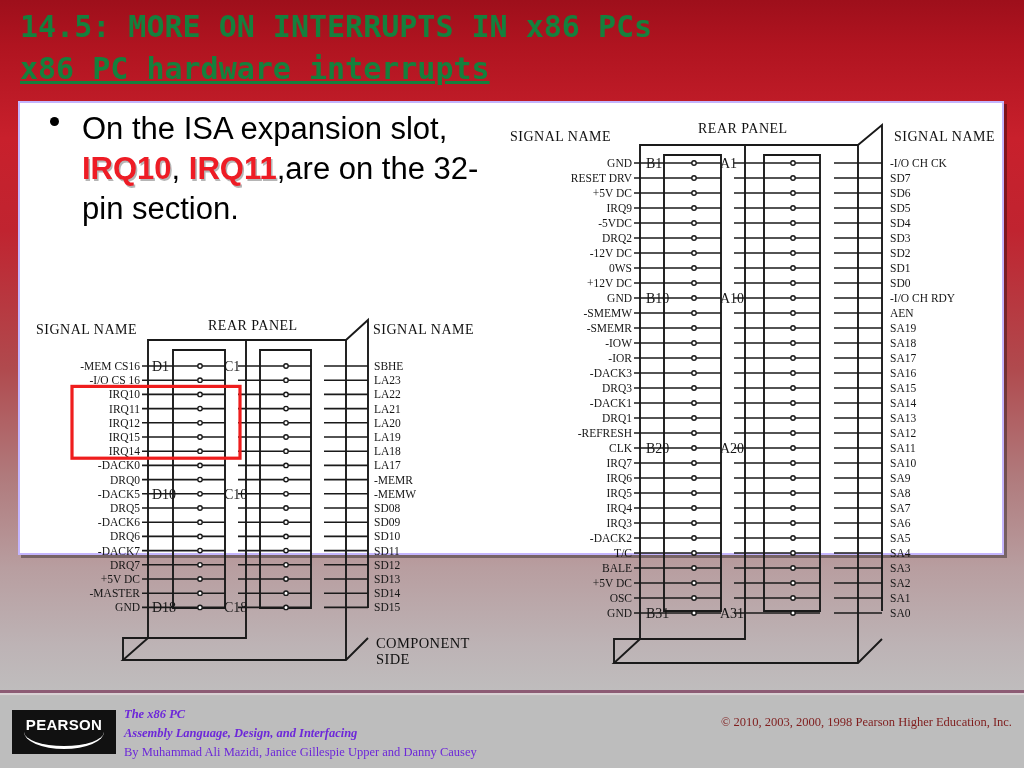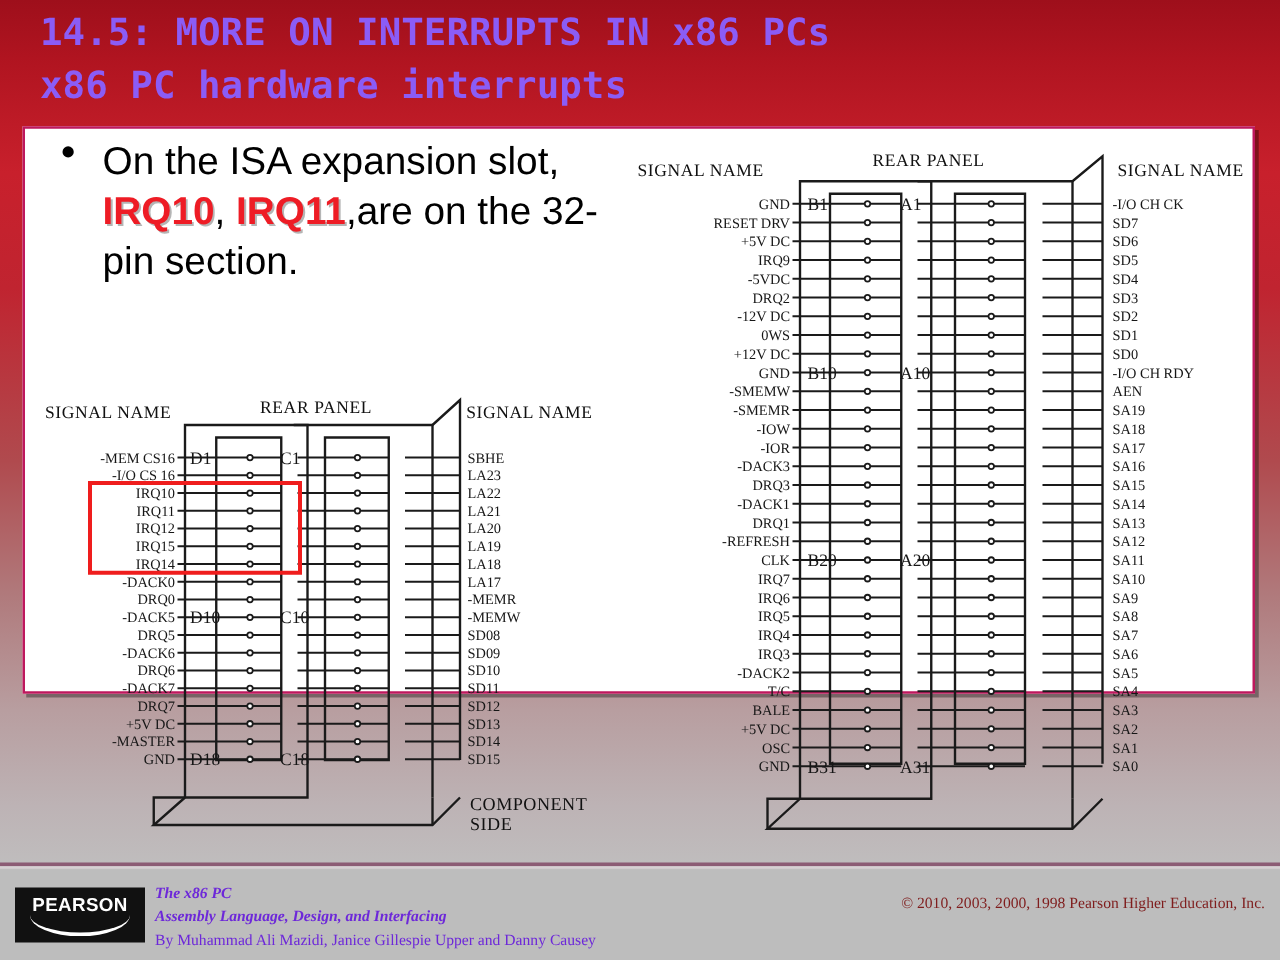--- a/index.html
+++ b/index.html
@@ -8,30 +8,30 @@
     font-family:"Liberation Sans",sans-serif;
     background:linear-gradient(180deg,#9e0f1b 0%,#b01420 6%,#c8202c 18%,#c02430 30%,#b04a4e 48%,#b07a7c 62%,#b89ea0 74%,#bdb3b5 84%,#c0c0c0 92%,#bdbdbd 100%);
     position:relative;
   }
   .slide{position:absolute;inset:0;}
 
   
   .header{position:absolute;left:0;top:0;width:1024px;height:100px;}
   .title-line{
     font-family:"DejaVu Sans Mono","Liberation Mono",monospace;
-    font-weight:bold;color:#8b5cf6;font-size:30px;letter-spacing:0px;
-    white-space:nowrap;line-height:38px;padding-left:32px;
+    font-weight:bold;color:#15803d;font-size:30px;letter-spacing:0px;
+    white-space:nowrap;line-height:38px;padding-left:20px;
   }
   .title-line.l1{position:absolute;top:8px;}
-  .title-line.l2{position:absolute;top:50px;}
+  .title-line.l2{position:absolute;top:50px;text-decoration:underline;}
 
   
   .card{
     position:absolute;left:18px;top:101px;width:986px;height:454px;
-    background:#ffffff;border:2px solid #be185d;box-sizing:border-box;
+    background:#ffffff;border:2px solid #c4b5fd;box-sizing:border-box;
     box-shadow:3px 3px 0 rgba(0,0,0,.35);
   }
 
   
   .bullet{position:absolute;left:14px;top:6px;width:470px;}
   .bullet .dot{position:absolute;left:16px;top:8px;width:9px;height:9px;border-radius:50%;background:#000;}
   .bullet .txt{
     margin-left:48px;font-size:31px;line-height:40px;color:#000;
     font-family:"Liberation Sans",sans-serif;
   }

